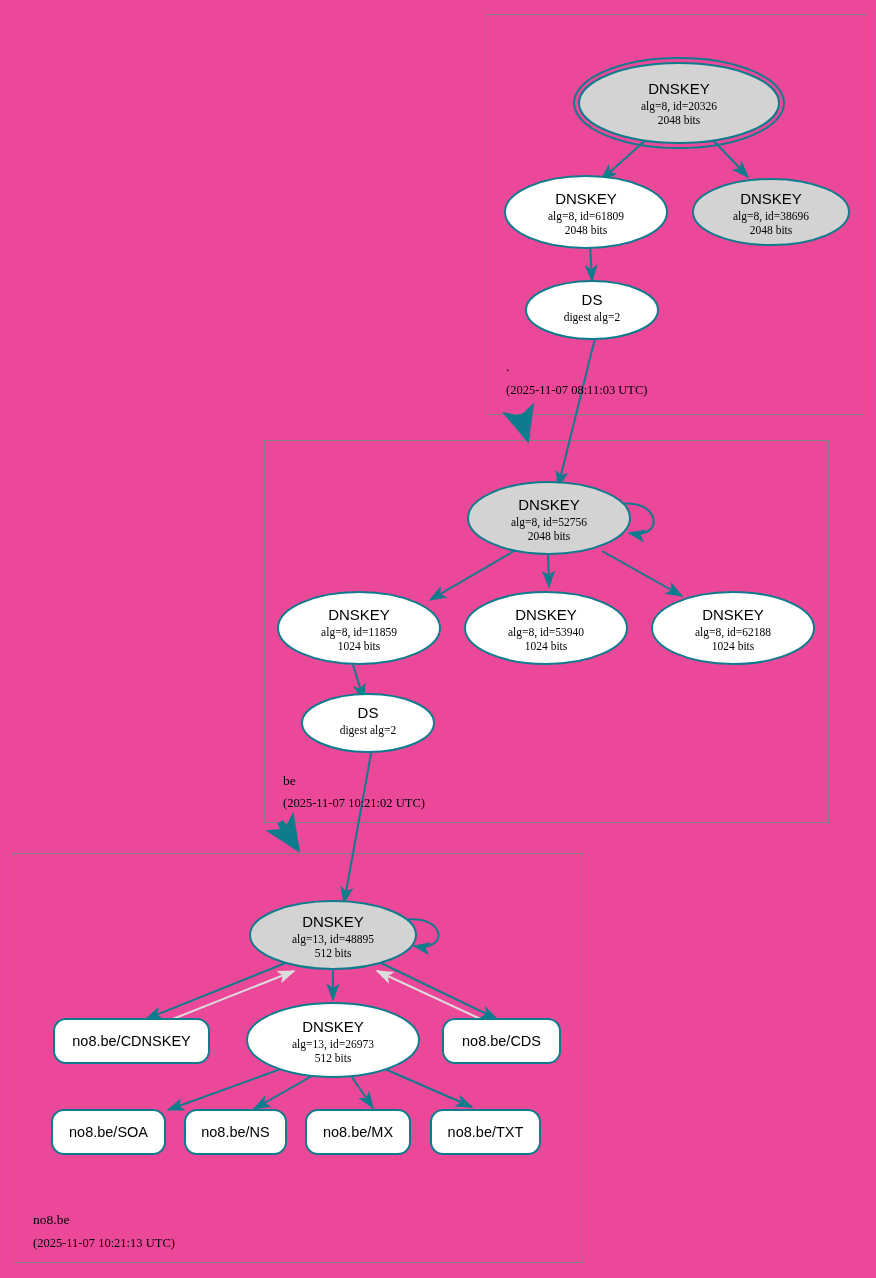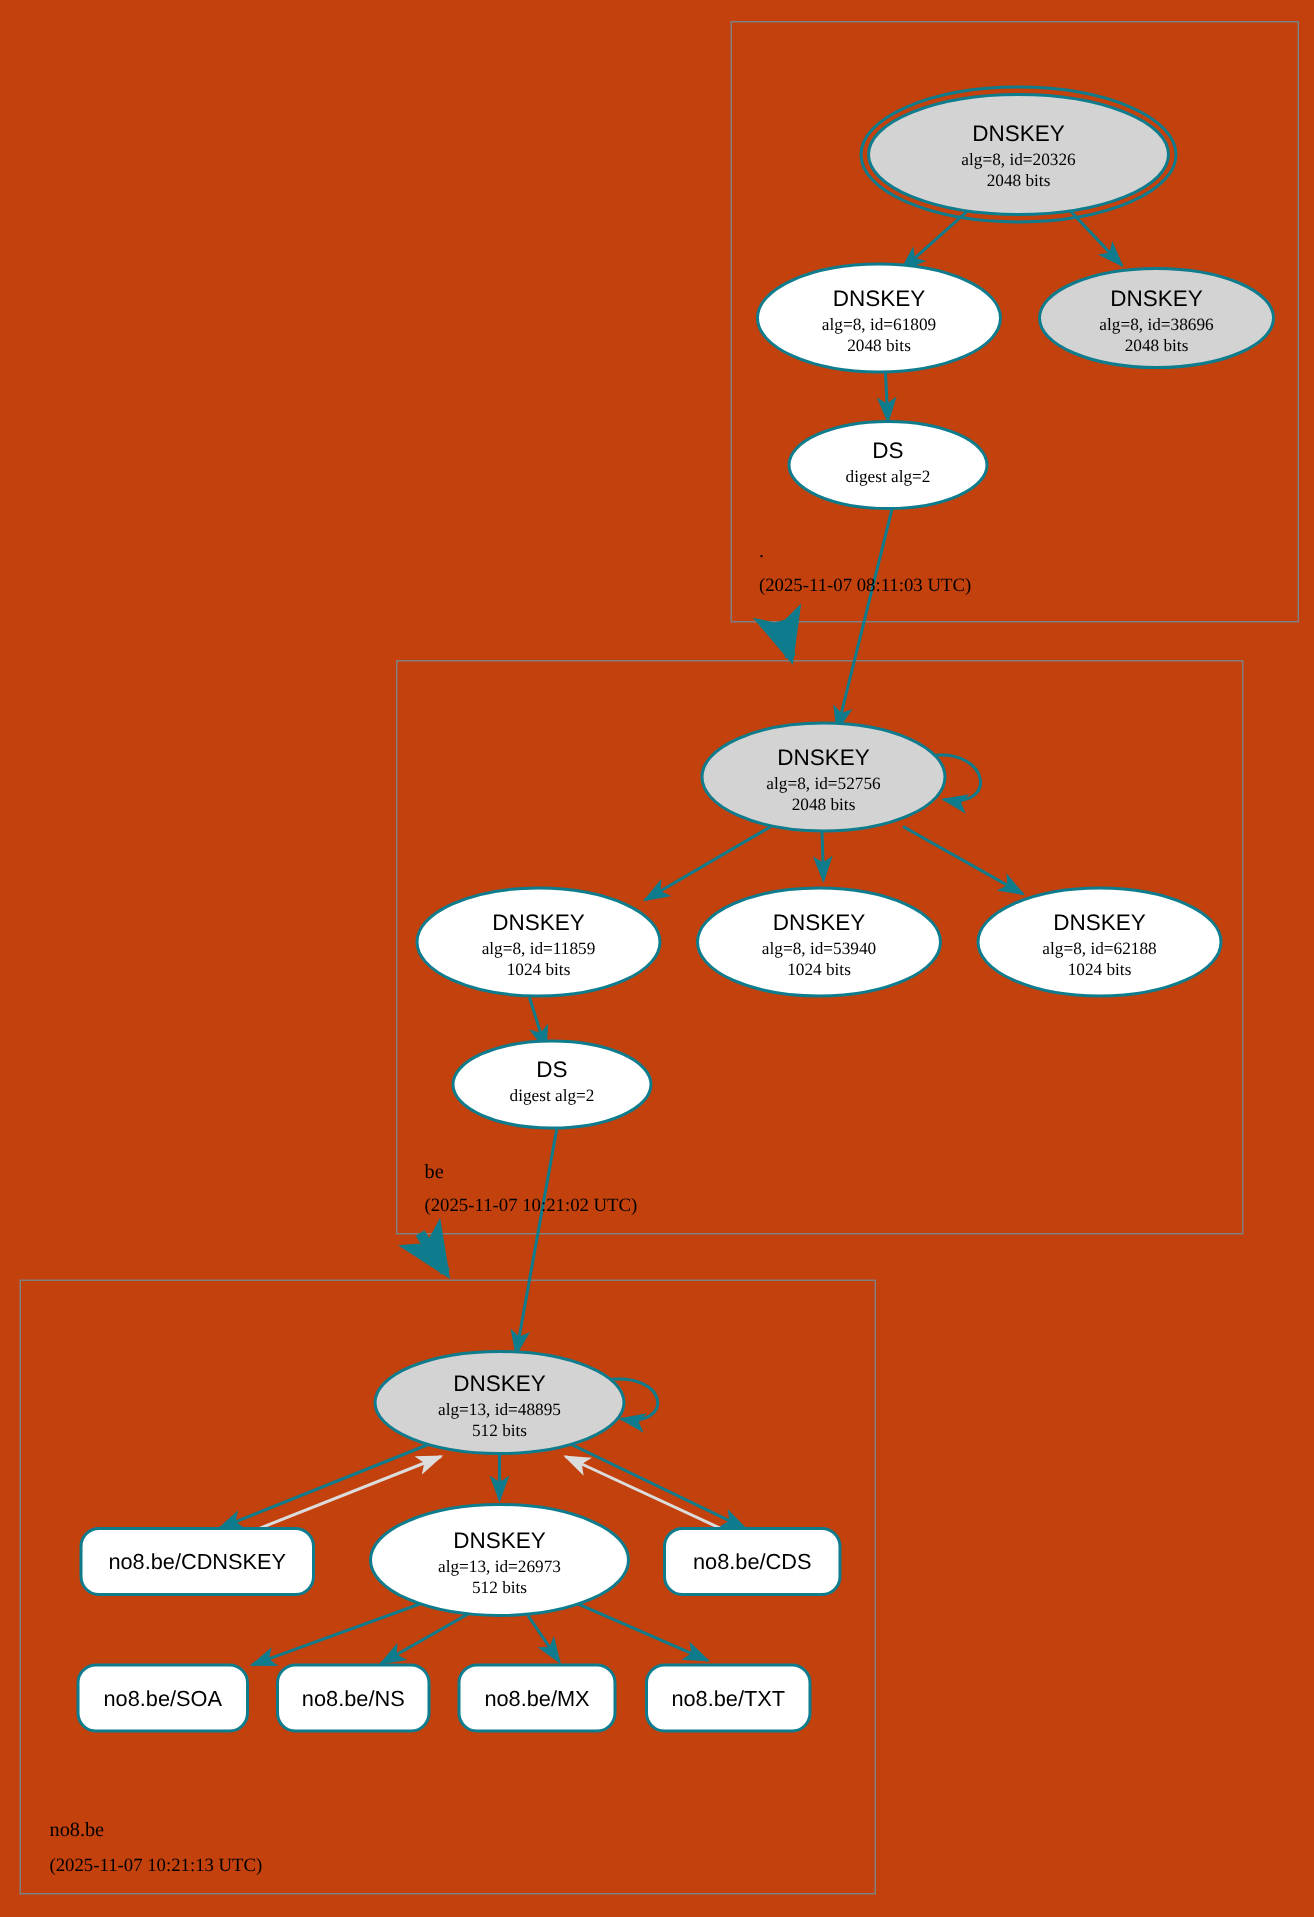--- a/index.html
+++ b/index.html
@@ -8,21 +8,21 @@
     padding: 0;
     background: #ffffff;
   }
   body {
     font-family: "Liberation Sans", sans-serif;
   }
   #canvas {
     position: relative;
     width: 876px;
     height: 1278px;
-    background: #c2410c;
+    background: #ec4899;
     overflow: hidden;
   }
   svg#diagram {
     display: block;
     width: 876px;
     height: 1278px;
   }
   .zone-box {
     fill: none;
     stroke: #808080;

